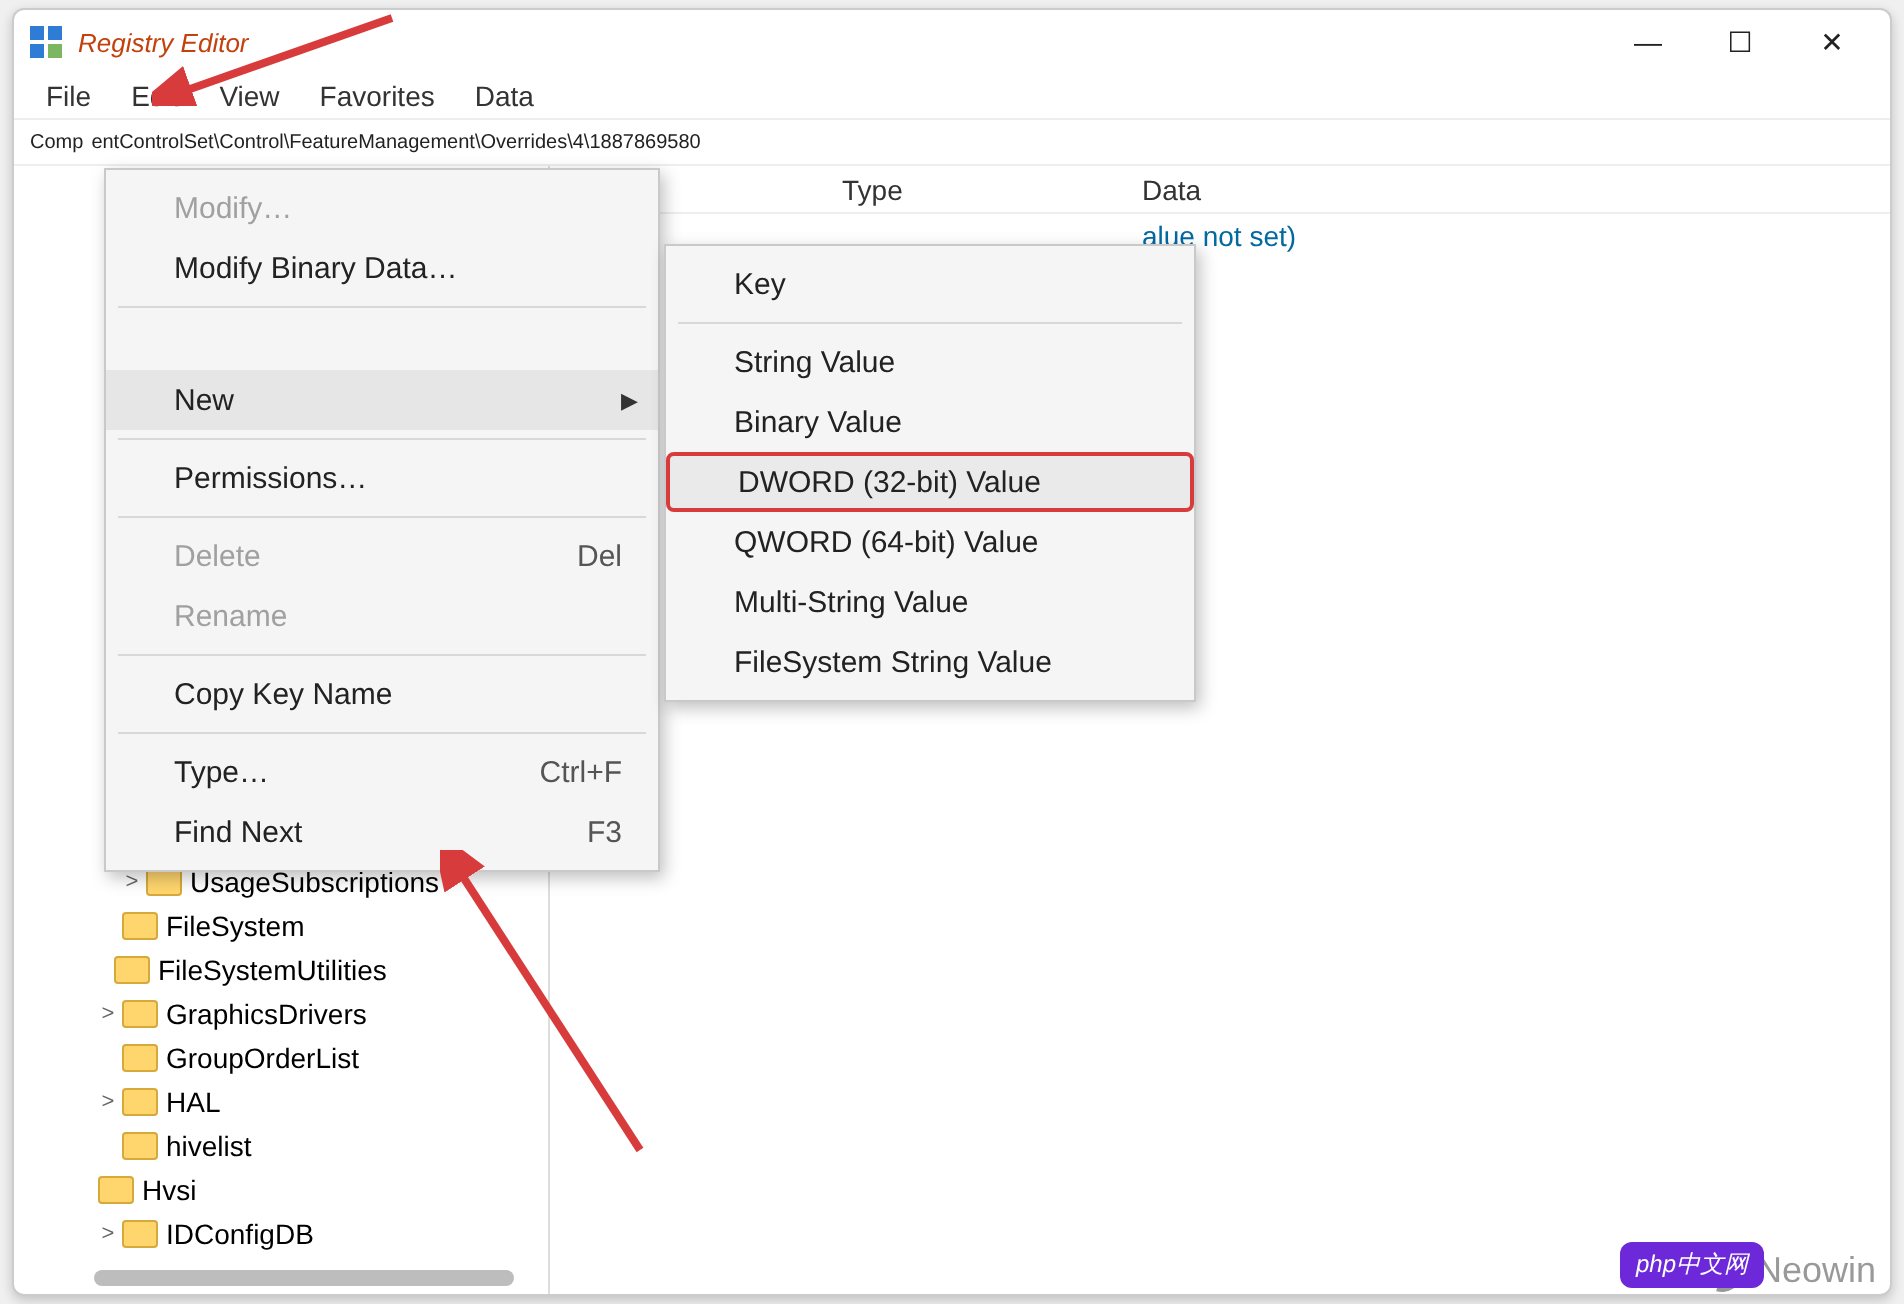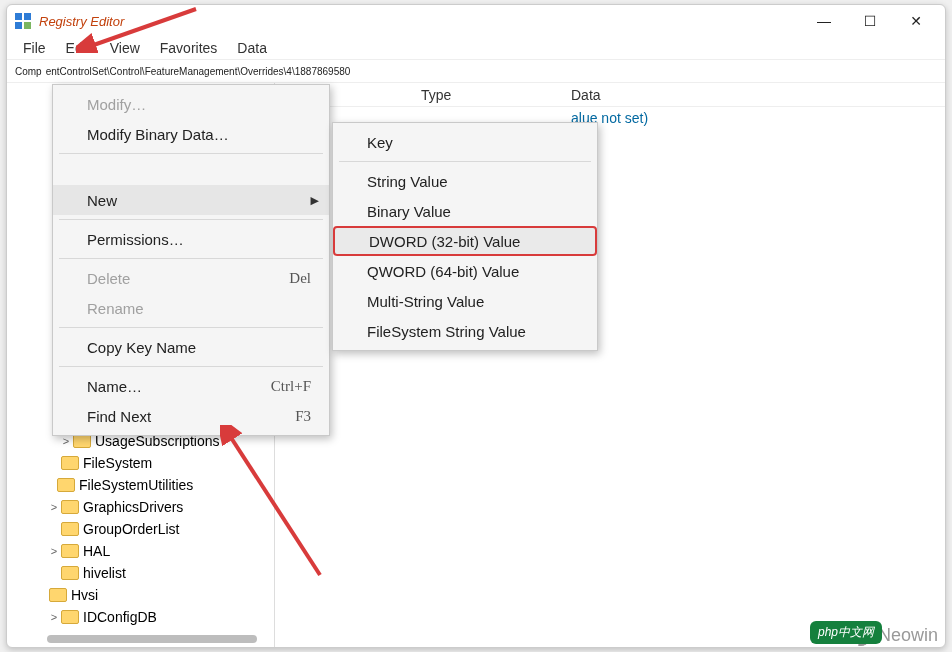--- a/index.html
+++ b/index.html
@@ -28,31 +28,31 @@
   .list-head .col2 { width:150px;}
   .list-head .col3 { flex:1;}
   .list-row { height:22px; display:flex; align-items:center; font-size:14px; color:#0369a1;}
   .list-row .col1 { width:146px; padding-left:8px;}
   .list-row .col2 { width:150px;}
   .list-row .col3 { flex:1;}
   
   .ctx { position:absolute; background:#f5f5f5; border:1px solid #c9c9c9; box-shadow:2px 3px 8px rgba(0,0,0,.25); font-size:15px; color:#222; padding:4px 0;}
   .ctx .row { height:30px; display:flex; align-items:center; padding:0 18px 0 34px; position:relative;}
   .ctx .row.disabled { color:#a0a0a0;}
-  .ctx .row .shortcut { margin-left:auto; padding-left:30px; color:#555;font-family:Liberation Serif, serif;}
+  .ctx .row .shortcut { margin-left:auto; padding-left:30px; color:#555;}
   .ctx .row.hover { background:#e6e6e6;margin-top:31px;}
   .ctx .sep { height:1px; background:#d8d8d8; margin:4px 6px;}
   .ctx .sub-arrow { position:absolute; right:10px; font-size:11px; color:#333;}
   .ctx.sub .row.highlight { border:2px solid #d83b3b; border-radius:4px; background:#eaeaea;}
   
   .arrow1 { position:absolute; left:76px; top:3px; width:130px; height:50px; pointer-events:none;}
   .arrow2 { position:absolute; left:220px; top:425px; width:110px; height:160px; pointer-events:none;}
   .watermark { position:absolute; right:14px; bottom:6px; font-size:18px; color:#888; display:flex; align-items:center; gap:6px; opacity:.85;}
   .watermark .logo { width:22px; height:22px; border:3px solid #888; border-radius:50%; border-left-color:transparent; transform:rotate(-30deg);}
-  .php-badge { position:absolute; right:70px; bottom:8px; background:#15803d; color:#fff; font-size:12px; font-style:italic; padding:3px 8px; border-radius:6px;}
+  .php-badge { position:absolute; right:70px; bottom:8px; background:#6d28d9; color:#fff; font-size:12px; font-style:italic; padding:3px 8px; border-radius:6px;}
 </style>
 </head>
 <body>
 
 <div class="window">
   <div class="titlebar">
     <span class="app-icon">
       <svg width="18" height="18">
           <rect x="1" y="1" width="7" height="7" fill="#2e7cd6"></rect>
           <rect x="10" y="1" width="7" height="7" fill="#2e7cd6"></rect>
@@ -174,21 +174,21 @@
   <div class="sep"></div>
   <div class="row disabled">
     <span>Delete</span>
     <span class="shortcut">Del</span>
   </div>
   <div class="row disabled">Rename</div>
   <div class="sep"></div>
   <div class="row">Copy Key Name</div>
   <div class="sep"></div>
   <div class="row">
-    <span>Name…</span>
+    <span>Type…</span>
     <span class="shortcut">Ctrl+F</span>
   </div>
   <div class="row">
     <span>Find Next</span>
     <span class="shortcut">F3</span>
   </div>
 </div>
 
 <div class="ctx sub" style="left:332px; top:122px; width:266px;">
   <div class="row">Key</div>

